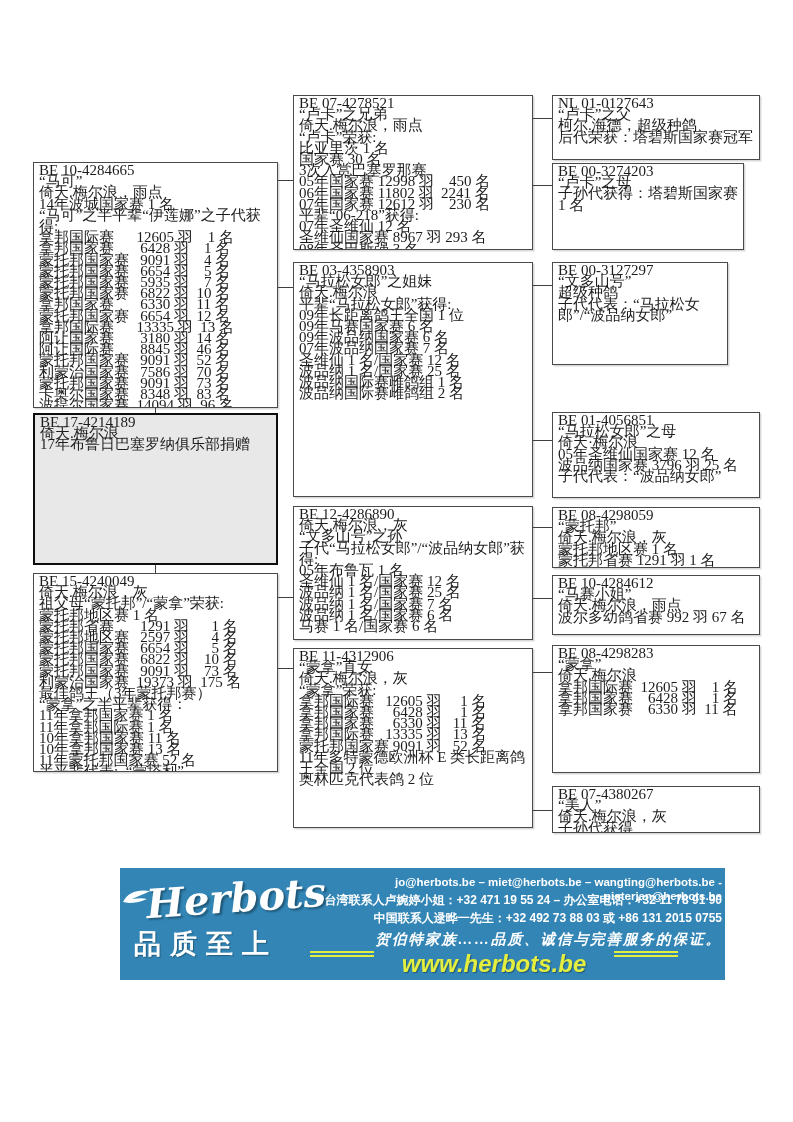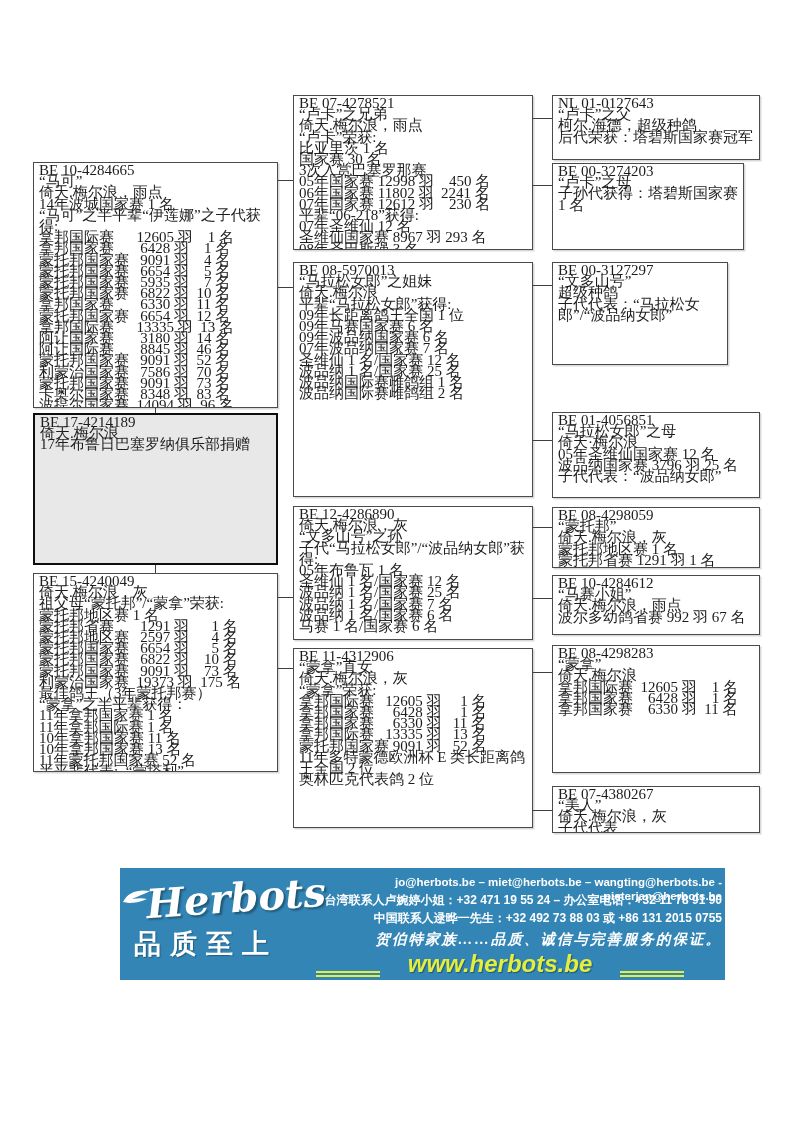--- a/index.html
+++ b/index.html
@@ -37,50 +37,50 @@
   .logo-sub{
     position:absolute;left:14px;top:58px;width:250px;font-size:27px;line-height:36px;
     letter-spacing:9px;color:#fff;font-family:"Liberation Serif",serif;font-weight:bold;
     text-shadow:1px 1px 1px rgba(0,0,0,.3);
   }
   .btxt{position:absolute;left:158px;width:444px;text-align:right;font-weight:bold;}
   .b-emails{top:7px;font-size:11.5px;line-height:14px;}
   .b-taiwan{top:25px;font-size:12px;line-height:15px;}
   .b-china{top:43px;font-size:12px;line-height:15px;}
   .b-slogan{top:62px;font-size:14.5px;line-height:18px;font-family:"Liberation Serif",serif;font-style:italic;letter-spacing:2px;}
-  .b-webrow{position:absolute;left:158px;top:83px;width:444px;display:flex;align-items:flex-end;justify-content:center;gap:28px;}
+  .b-webrow{position:absolute;left:152px;top:83px;width:444px;display:flex;align-items:flex-start;justify-content:center;gap:28px;}
   .dbl{width:64px;height:6px;border-top:2px solid var(--banner-yellow);border-bottom:2px solid var(--banner-yellow);}
   .website{
     color:var(--banner-yellow);font-style:italic;font-weight:bold;font-size:24px;line-height:26px;
     text-shadow:1px 1px 1px rgba(0,0,0,.35);
   }
 </style>
 </head>
 <body>
 
 <div class="page">
 
   <div class="box subject" style="left:33px;top:413px;width:245px;height:152px"><div>BE 17-4214189</div><div>倚天.梅尔浪</div><div>17年布鲁日巴塞罗纳俱乐部捐赠</div></div>
 
   <div class="box" style="left:33px;top:162px;width:245px;height:246px"><div>BE 10-4284665</div><div>“马可”</div><div>倚天.梅尔浪，雨点</div><div>14年波城国家赛 1 名</div><div>“马可”之半平辈“伊莲娜”之子代获得:</div><div>拿邦国际赛      12605 羽    1 名</div><div>拿邦国家赛       6428 羽    1 名</div><div>蒙托邦国家赛   9091 羽    4 名</div><div>蒙托邦国家赛   6654 羽    5 名</div><div>蒙托邦国家赛   5935 羽    7 名</div><div>蒙托邦国家赛   6822 羽  10 名</div><div>拿邦国家赛       6330 羽  11 名</div><div>蒙托邦国家赛   6654 羽  12 名</div><div>拿邦国际赛      13335 羽  13 名</div><div>阿让国家赛       3180 羽  14 名</div><div>阿让国际赛       8845 羽  46 名</div><div>蒙托邦国家赛   9091 羽  52 名</div><div>利蒙治国家赛   7586 羽  70 名</div><div>蒙托邦国家赛   9091 羽  73 名</div><div>卡奥尔国家赛   8348 羽  83 名</div><div>波提尔国家赛  14094 羽  96 名</div><div>蒙托邦国家赛            108  名</div></div>
   <div class="box" style="left:33px;top:573px;width:245px;height:199px"><div>BE 15-4240049</div><div>倚天.梅尔浪，灰</div><div>祖父母“蒙托邦”/“蒙拿”荣获:</div><div>蒙托邦地区赛 1 名</div><div>蒙托邦省赛       1291 羽      1 名</div><div>蒙托邦地区赛   2597 羽      4 名</div><div>蒙托邦国家赛   6654 羽      5 名</div><div>蒙托邦国家赛   6822 羽    10 名</div><div>蒙托邦国家赛   9091 羽    73 名</div><div>利蒙治国家赛  19373 羽  175 名</div><div>最佳鸽王（3年蒙托邦赛）</div><div>“蒙拿”之半平辈获得：</div><div>11年拿邦国家赛 1 名</div><div>11年拿邦国际赛 1 名</div><div>10年拿邦国家赛 11 名</div><div>10年拿邦国家赛 13 名</div><div>11年蒙托邦国家赛 52 名</div><div>半平辈代表:  “蒙塔利”</div></div>
 
   <div class="box" style="left:293px;top:95px;width:240px;height:155px"><div>BE 07-4278521</div><div>“卢卡”之兄弟</div><div>倚天.梅尔浪，雨点</div><div>“卢卡”荣获:</div><div>比亚里茨 1 名</div><div>国家赛 30 名</div><div>3次入赏巴塞罗那赛</div><div>05年国家赛 12998 羽    450 名</div><div>06年国家赛 11802 羽  2241 名</div><div>07年国家赛 12612 羽    230 名</div><div>平辈“06-218”获得:</div><div>07年圣维仙 12 名</div><div>圣维仙国家赛 8967 羽 293 名</div><div>08年圣巴斯强 3 名</div></div>
-  <div class="box" style="left:293px;top:262px;width:240px;height:235px"><div>BE 08-5970013</div><div>“马拉松女郎”之姐妹</div><div>倚天.梅尔浪</div><div>平辈“马拉松女郎”获得:</div><div>09年长距离鸽王全国 1 位</div><div>09年马赛国家赛 6 名</div><div>09年波品纳国家赛 6 名</div><div>07年波品纳国家赛 7 名</div><div>圣维仙 1 名/国家赛 12 名</div><div>波品纳 1 名/国家赛 25 名</div><div>波品纳国际赛雌鸽组 1 名</div><div>波品纳国际赛雌鸽组 2 名</div></div>
+  <div class="box" style="left:293px;top:262px;width:240px;height:235px"><div>BE 03-4358903</div><div>“马拉松女郎”之姐妹</div><div>倚天.梅尔浪</div><div>平辈“马拉松女郎”获得:</div><div>09年长距离鸽王全国 1 位</div><div>09年马赛国家赛 6 名</div><div>09年波品纳国家赛 6 名</div><div>07年波品纳国家赛 7 名</div><div>圣维仙 1 名/国家赛 12 名</div><div>波品纳 1 名/国家赛 25 名</div><div>波品纳国际赛雌鸽组 1 名</div><div>波品纳国际赛雌鸽组 2 名</div></div>
   <div class="box" style="left:293px;top:506px;width:240px;height:134px"><div>BE 12-4286890</div><div>倚天.梅尔浪，灰</div><div>“文多山号”之孙</div><div>子代“马拉松女郎”/“波品纳女郎”获得:</div><div>05年布鲁瓦 1 名</div><div>圣维仙 1 名/国家赛 12 名</div><div>波品纳 1 名/国家赛 25 名</div><div>波品纳 1 名/国家赛 7 名</div><div>波品纳 1 名/国家赛 6 名</div><div>马赛 1 名/国家赛 6 名</div></div>
   <div class="box" style="left:293px;top:648px;width:240px;height:180px"><div>BE 11-4312906</div><div>“蒙拿”直女</div><div>倚天.梅尔浪，灰</div><div>“蒙拿”荣获:</div><div>拿邦国际赛   12605 羽     1 名</div><div>拿邦国家赛     6428 羽     1 名</div><div>拿邦国家赛     6330 羽   11 名</div><div>拿邦国际赛   13335 羽   13 名</div><div>蒙托邦国家赛 9091 羽   52 名</div><div>11年多特蒙德欧洲杯 E 类长距离鸽王全国 2 位</div><div>奥林匹克代表鸽 2 位</div></div>
 
   <div class="box" style="left:552px;top:95px;width:208px;height:65px"><div>NL 01-0127643</div><div>“卢卡”之父</div><div>柯尔.海德，超级种鸽</div><div>后代荣获：塔碧斯国家赛冠军</div></div>
   <div class="box" style="left:552px;top:163px;width:192px;height:87px"><div>BE 00-3274203</div><div>“卢卡”之母</div><div>子孙代获得：塔碧斯国家赛 1 名</div></div>
   <div class="box" style="left:552px;top:262px;width:176px;height:103px"><div>BE 00-3127297</div><div>“文多山号”</div><div>超级种鸽</div><div>子代代表：“马拉松女郎”/“波品纳女郎”</div></div>
   <div class="box" style="left:552px;top:412px;width:208px;height:86px"><div>BE 01-4056851</div><div>“马拉松女郎”之母</div><div>倚天·梅尔浪</div><div>05年圣维仙国家赛 12 名</div><div>波品纳国家赛 3796 羽 25 名</div><div>子代代表：“波品纳女郎”</div></div>
   <div class="box" style="left:552px;top:507px;width:208px;height:61px"><div>BE 08-4298059</div><div>“蒙托邦”</div><div>倚天.梅尔浪，灰</div><div>蒙托邦地区赛 1 名</div><div>蒙托邦省赛 1291 羽 1 名</div></div>
   <div class="box" style="left:552px;top:575px;width:208px;height:60px"><div>BE 10-4284612</div><div>“马赛小姐”</div><div>倚天.梅尔浪，雨点</div><div>波尔多幼鸽省赛 992 羽 67 名</div></div>
   <div class="box" style="left:552px;top:645px;width:208px;height:128px"><div>BE 08-4298283</div><div>“蒙拿”</div><div>倚天.梅尔浪</div><div>拿邦国际赛  12605 羽    1 名</div><div>拿邦国家赛    6428 羽    1 名</div><div>拿邦国家赛    6330 羽  11 名</div></div>
-  <div class="box" style="left:552px;top:786px;width:208px;height:47px"><div>BE 07-4380267</div><div>“美人”</div><div>倚天.梅尔浪，灰</div><div>子代代表</div></div>
+  <div class="box" style="left:552px;top:786px;width:208px;height:47px"><div>BE 07-4380267</div><div>“美人”</div><div>倚天.梅尔浪，灰</div><div>子孙代获得</div></div>
 
   <div class="vl" style="left:155px;top:408px;height:5px"></div>
   <div class="vl" style="left:155px;top:565px;height:8px"></div>
   <div class="hl" style="left:278px;top:180px;width:15px"></div>
   <div class="hl" style="left:278px;top:287px;width:15px"></div>
   <div class="hl" style="left:278px;top:597px;width:15px"></div>
   <div class="hl" style="left:278px;top:668px;width:15px"></div>
   <div class="hl" style="left:533px;top:118px;width:19px"></div>
   <div class="hl" style="left:533px;top:185px;width:19px"></div>
   <div class="hl" style="left:533px;top:285px;width:19px"></div>

